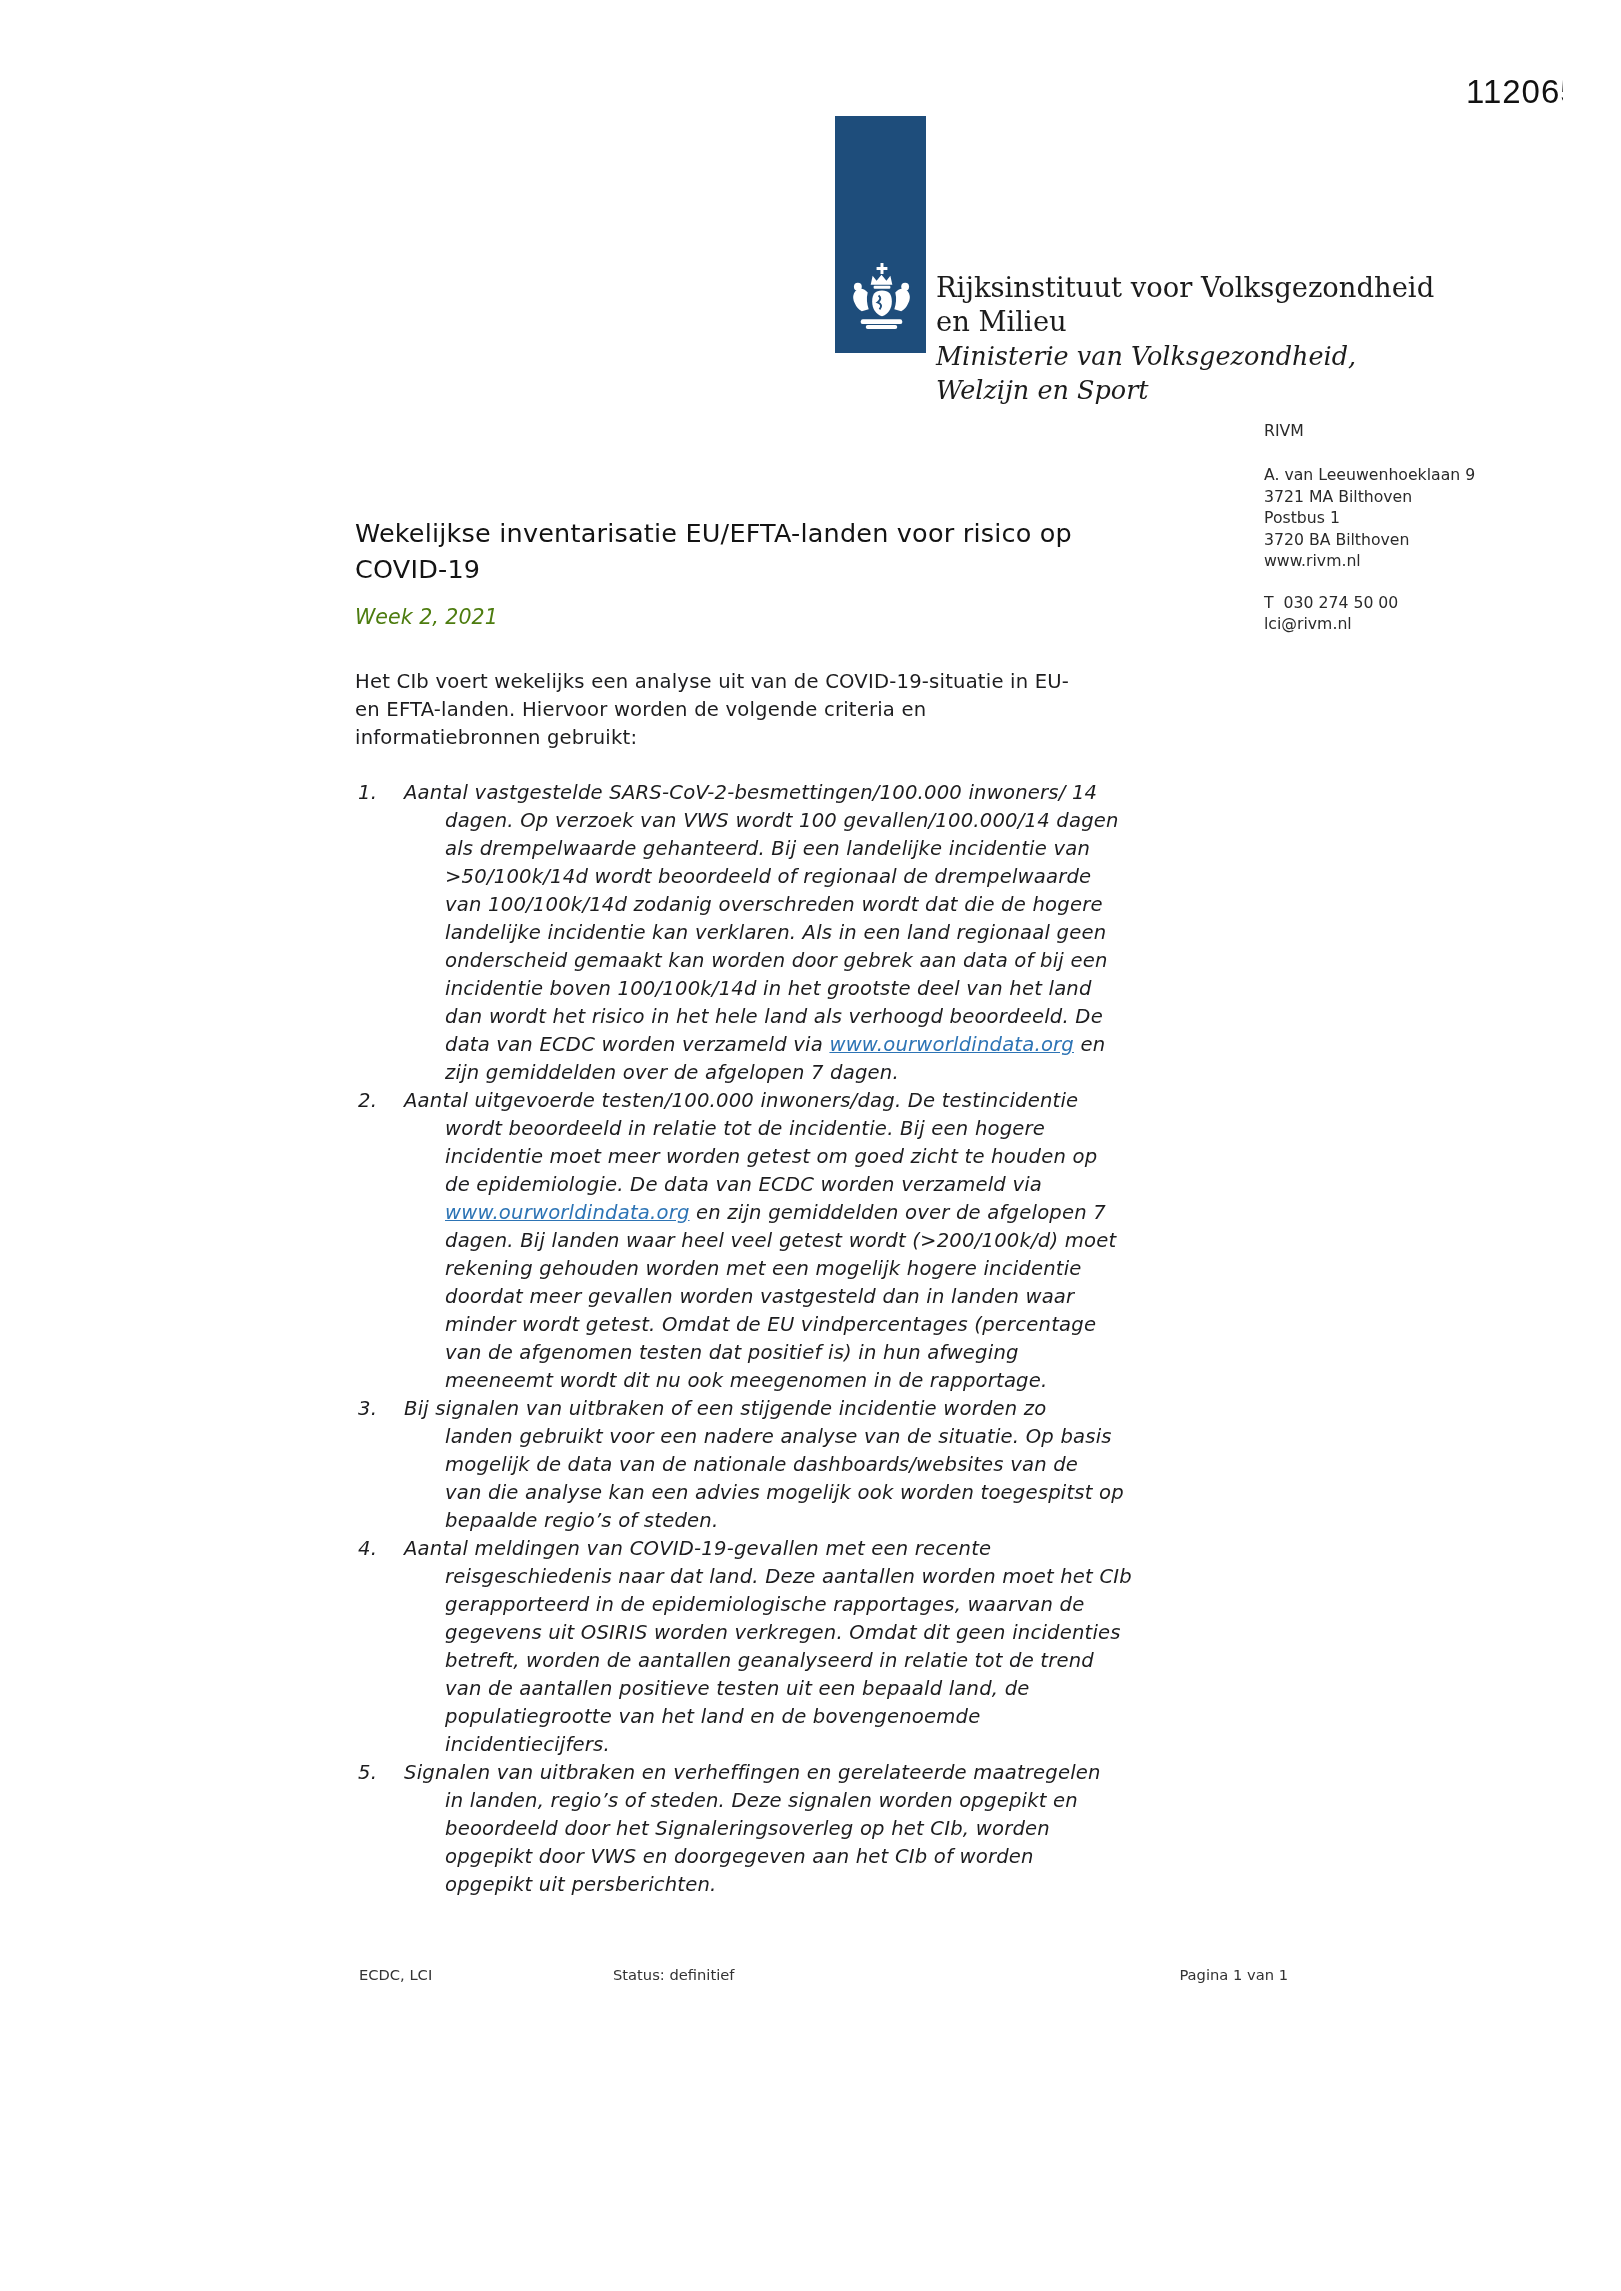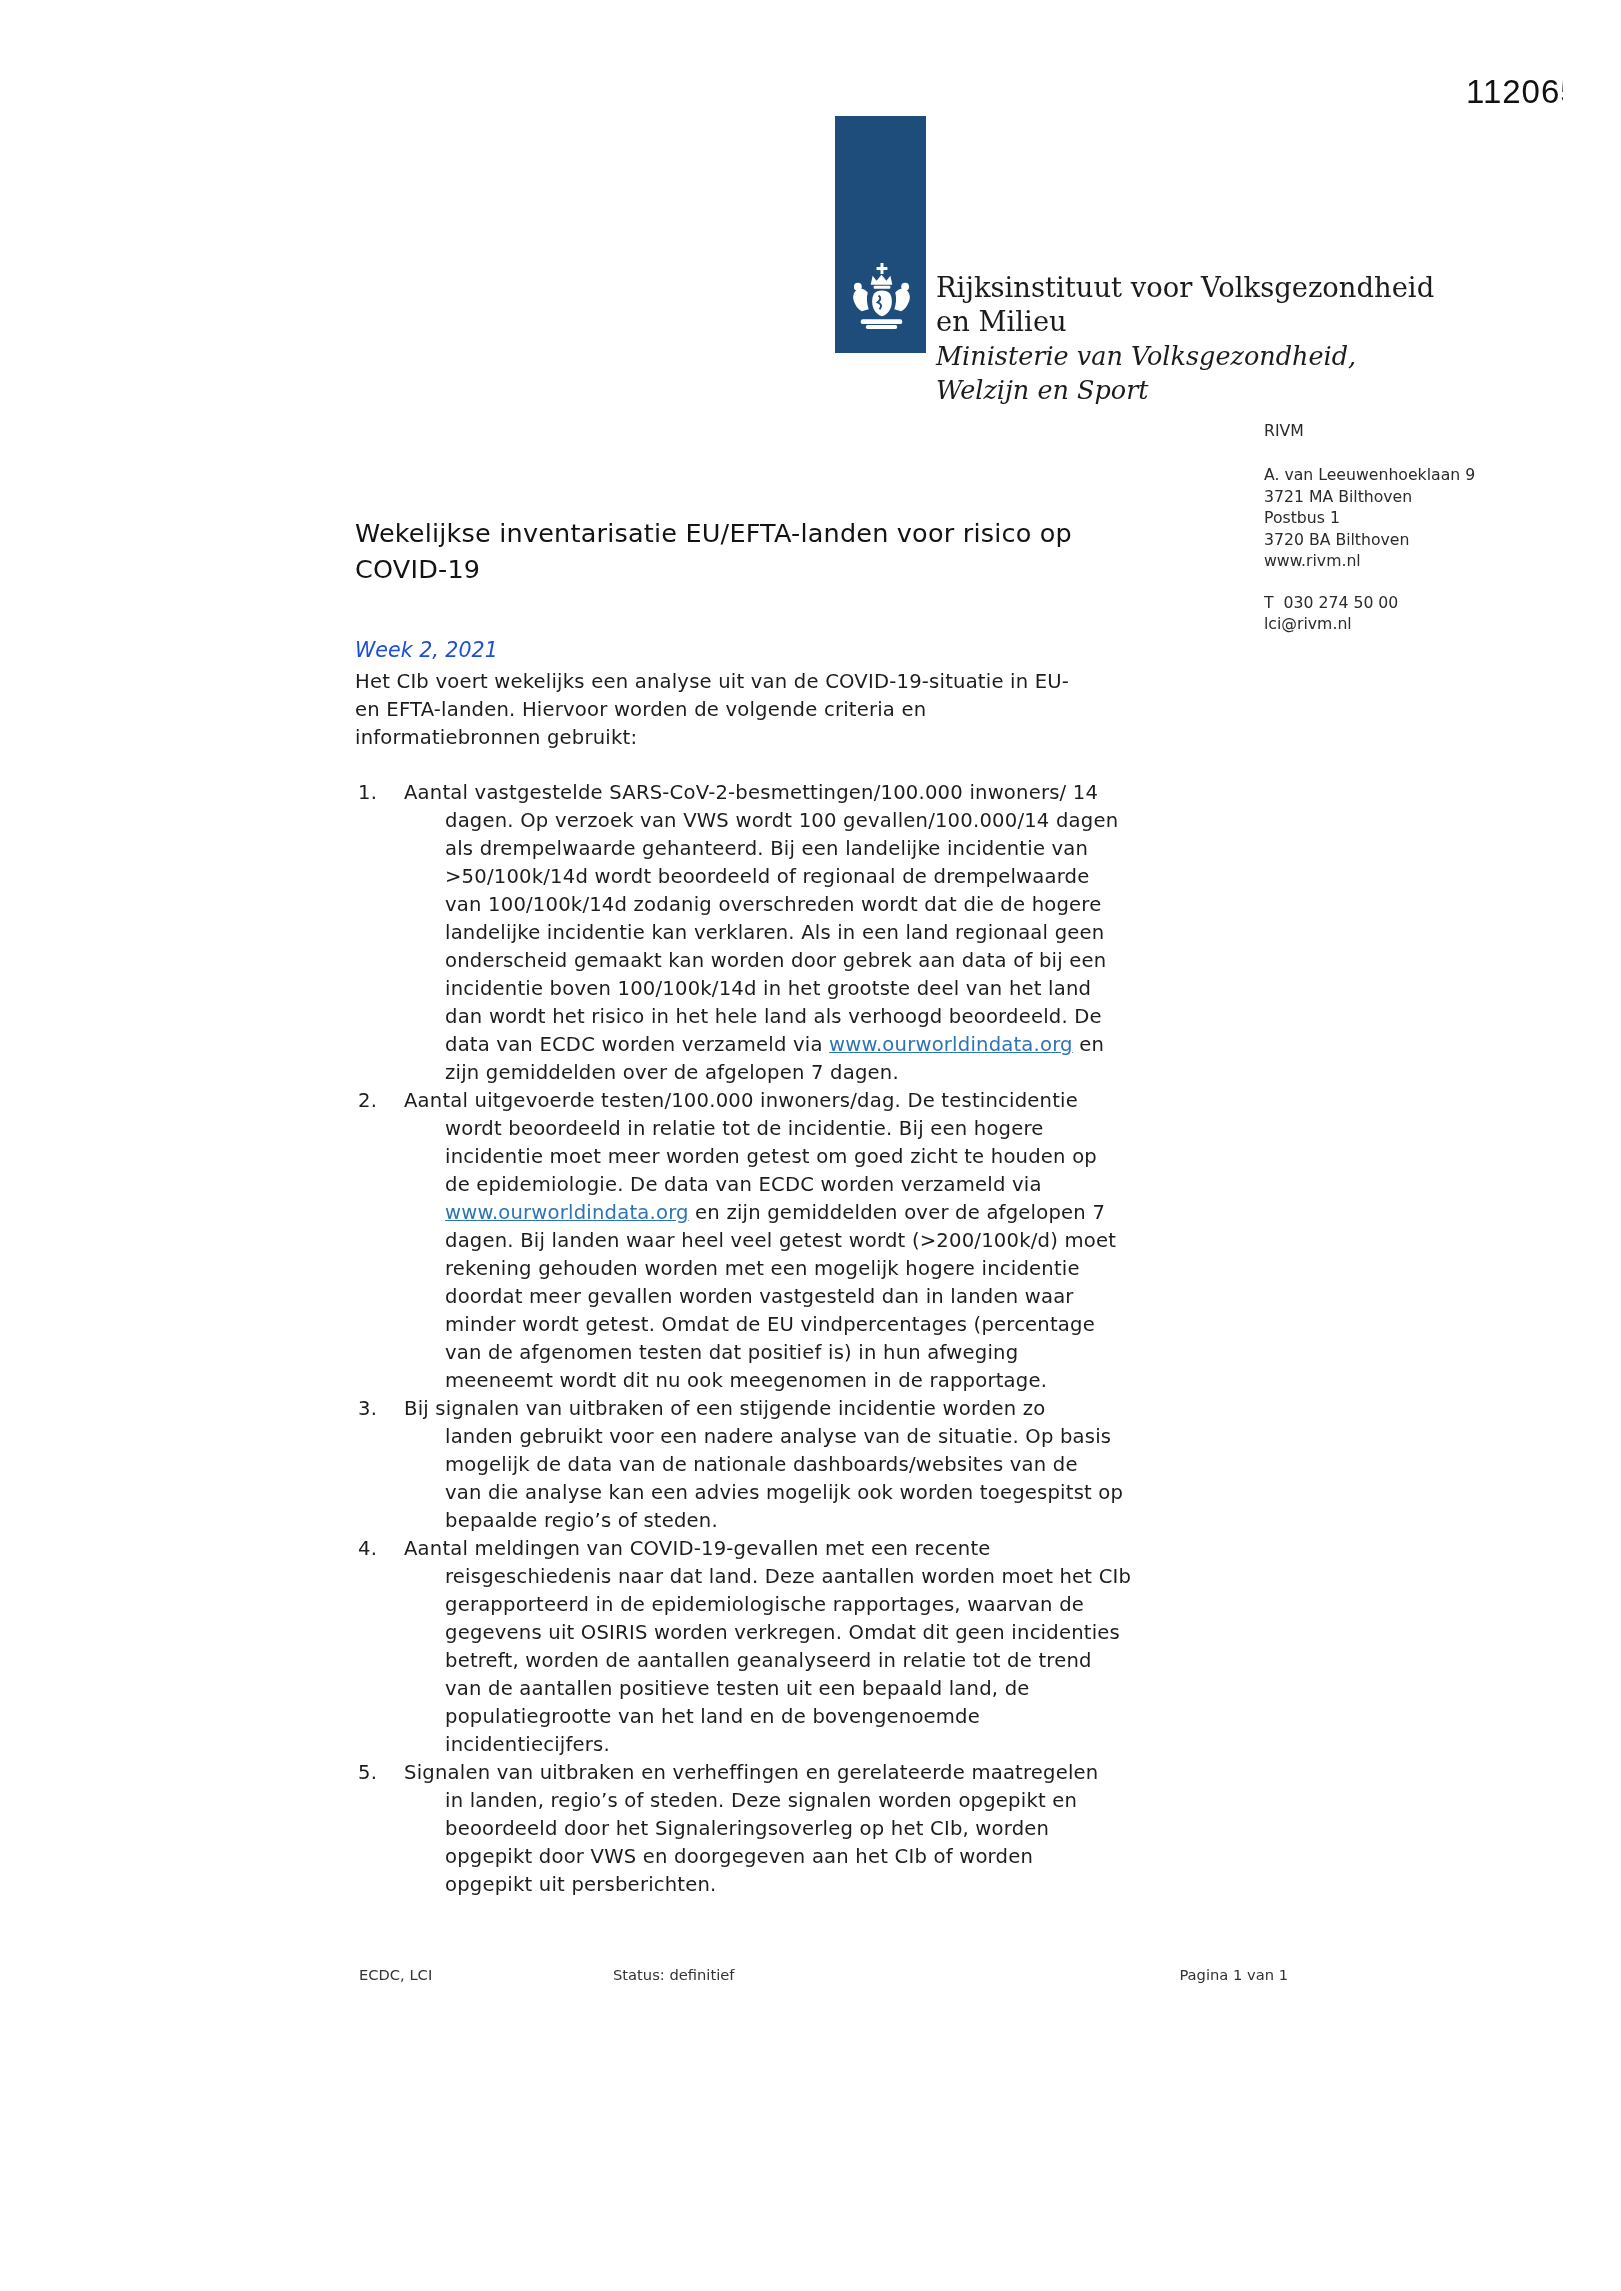--- a/index.html
+++ b/index.html
@@ -32,24 +32,24 @@
     font-style:italic; font-size:25.5px; line-height:34px; color:#1c1c1c;
   }
   
   .sidebar { position:absolute; left:1206px; top:420px; font-size:15.7px; color:#2a2a2a; }
   .sidebar .org { line-height:21.6px; margin-bottom:22.5px; }
   .sidebar .addr div { line-height:21.6px; }
   .sidebar .phone { line-height:21.6px; margin-top:19.6px; white-space:pre; }
   .sidebar .email { line-height:21.6px; }
   
   .title { position:absolute; left:297px; top:515px; font-size:25.5px; line-height:36px; font-weight:500; color:#131313; letter-spacing:0.2px; }
-  .subtitle { position:absolute; left:297px; top:638px; font-size:20.6px; font-style:italic; color:#1d4ed8; }
+  .subtitle { position:absolute; left:297px; top:605px; font-size:20.6px; font-style:italic; color:#4d7c0f; }
   .intro { position:absolute; left:297px; top:668px; font-size:19.6px; letter-spacing:0.2px; }
   .intro div { line-height:28px; white-space:nowrap; }
-  .criteria { position:absolute; left:300px; top:779px; font-size:19.6px; letter-spacing:0.2px; }
+  .criteria { position:absolute; left:300px; top:779px; font-size:19.6px; letter-spacing:0.2px;font-style:italic; }
   .criteria .line { line-height:28px; height:28px; white-space:nowrap; }
   .criteria .num { display:inline-block; width:46px; }
   .criteria .cont { padding-left:87px; }
   .link { color:#2d74b5; text-decoration:underline; cursor:pointer; }
   
   .footer-left  { position:absolute; left:301px;  top:1966px; font-size:14.7px; color:#333; }
   .footer-center{ position:absolute; left:555px;  top:1966px; font-size:14.7px; color:#333; }
   .footer-right { position:absolute; right:275px; top:1966px; font-size:14.7px; color:#333; }
 </style>
 </head>

